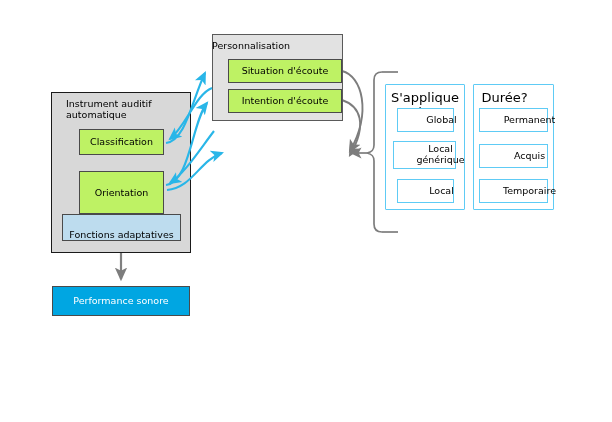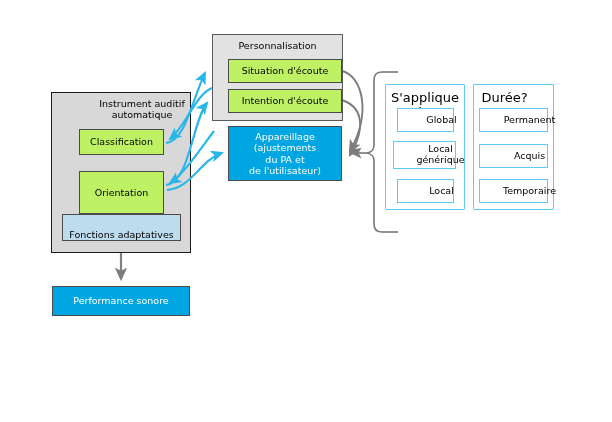--- a/index.html
+++ b/index.html
@@ -38,21 +38,20 @@
     background: #d8d8d8;
     border: 1px solid #1a1a1a;
   }
   .group-gray2 {
     background: #e2e2e2;
     border: 1px solid #5a5a5a;
   }
   .group-title {
     position: absolute;
     box-sizing: border-box;
-    text-align: center;
     color: #000000;
     font-size: 9.5px;
     line-height: 1.2;
   }
 
   
   .box-cyan-lt {
     background: #bef264;
     border: 1px solid #4a4a4a;
     color: #000000;
@@ -176,26 +175,20 @@
   </div>
 
   <div class="node box-cyan-lt" style="left:228px; top:59px; width:114px; height:24px;">
     <span>Situation d'écoute</span>
   </div>
 
   <div class="node box-cyan-lt" style="left:228px; top:89px; width:114px; height:24px;">
     <span>Intention d'écoute</span>
   </div>
 
-  <div class="node box-blue-solid" style="left:228px; top:126px; width:114px; height:55px; flex-direction:column; justify-content:center;">
-    <span>Appareillage</span>
-    <span>(ajustements</span>
-    <span>du PA et</span>
-    <span>de l'utilisateur)</span>
-  </div>
 
   <div class="panel" style="left:385px; top:84px; width:80px; height:126px;"></div>
   <div class="panel-title" style="left:385px; top:90px; width:80px;">
     <span>S'applique à?</span>
   </div>
   <div class="opt" style="left:397px; top:108px; width:57px; height:24px;">
     <span>Global</span>
   </div>
   <div class="opt" style="left:393px; top:141px; width:63px; height:28px; flex-direction:column;">
     <span>Local</span>

